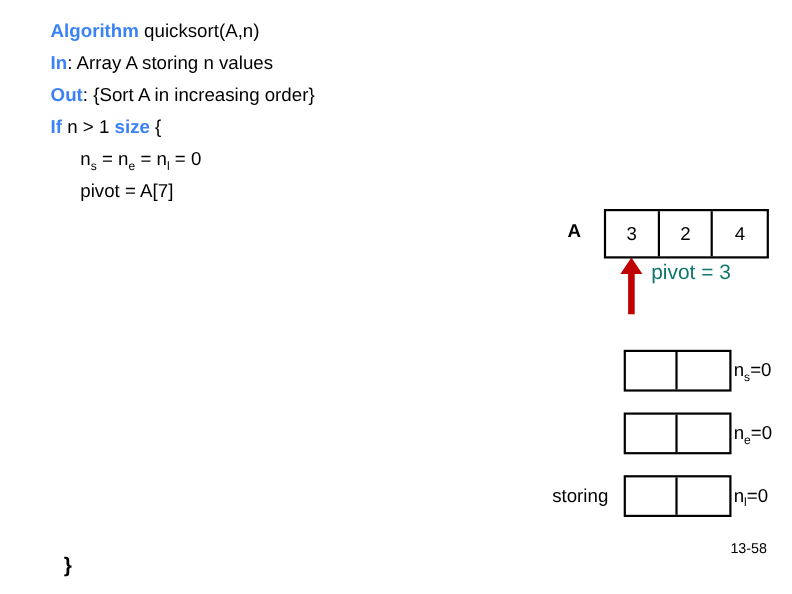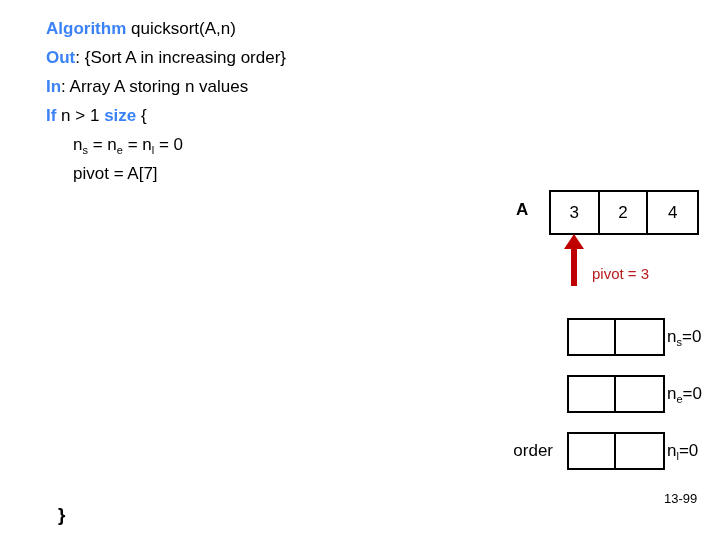--- a/index.html
+++ b/index.html
@@ -98,23 +98,23 @@
   #pivot-arrow {
     position: absolute;
     left: 563px;
     top: 234px;
     width: 22px;
     height: 52px;
   }
   #pivot-label {
     position: absolute;
     left: 592px;
-    top: 264px;
-    color: #b91c1c;
-    font-size: 15px;
+    top: 239px;
+    color: #0f766e;
+    font-size: 19px;
     line-height: 20px;
     white-space: pre;
   }
 
   
   .result-row {
     position: absolute;
     left: 440px;
     width: 280px;
     height: 38px;
@@ -170,23 +170,23 @@
     line-height: 16px;
   }
 </style>
 </head>
 <body>
 
 <div id="pseudocode">
 
   <div class="code-line"><span class="kw">Algorithm</span><span> quicksort(A,n)</span></div>
 
+  <div class="code-line"><span class="kw">In</span><span>: Array A storing n values</span></div>
+
   <div class="code-line"><span class="kw">Out</span><span>: {Sort A in increasing order}</span></div>
-
-  <div class="code-line"><span class="kw">In</span><span>: Array A storing n values</span></div>
 
   <div class="code-line"><span class="kw">If</span><span> n &gt; 1 </span><span class="kw">size</span><span> {</span></div>
 
 
   <div class="code-line indent"><span>n</span><span class="sub">s</span><span> = </span><span>n</span><span class="sub">e</span><span> = </span><span>n</span><span class="sub">l</span><span> = 0</span></div>
 
   <div class="code-line indent"><span>pivot = A[7]</span></div>
 
 </div>
 
@@ -216,21 +216,21 @@
 
 <div class="result-row" id="row-equal">
   <div class="result-box">
     <div class="cell"></div>
     <div class="cell"></div>
   </div>
   <div class="result-counter"><span>n</span><span class="sub">e</span><span>=0</span></div>
 </div>
 
 <div class="result-row" id="row-larger">
-  <div class="result-label">order</div>
+  <div class="result-label">storing</div>
   <div class="result-box">
     <div class="cell"></div>
     <div class="cell"></div>
   </div>
   <div class="result-counter"><span>n</span><span class="sub">l</span><span>=0</span></div>
 </div>
 
-<div id="page-number">13-99</div>
+<div id="page-number">13-58</div>
 
 </body></html>

